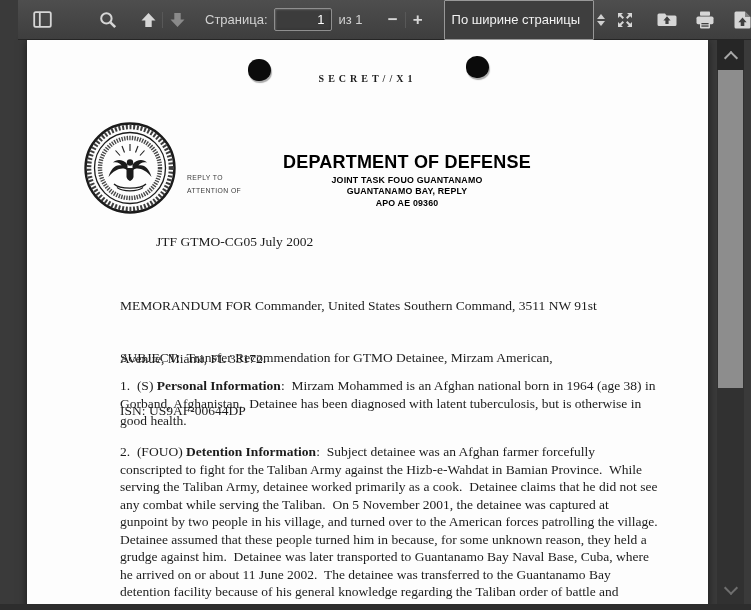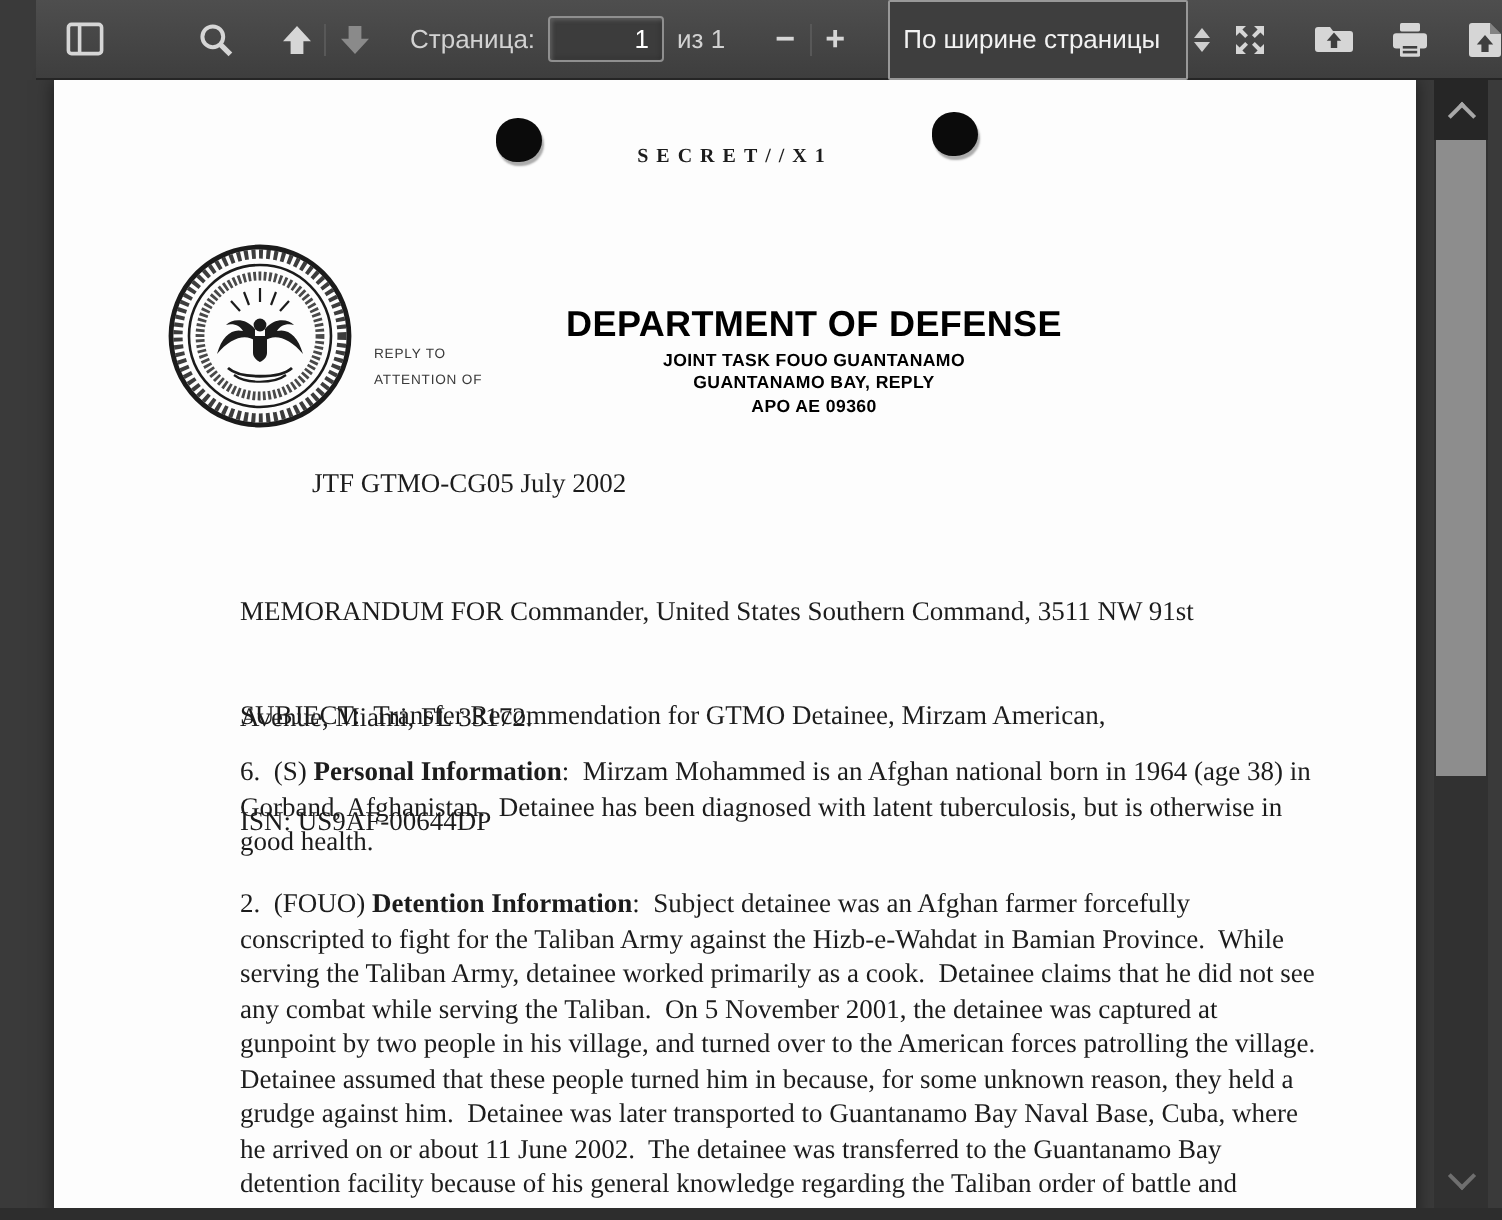--- a/index.html
+++ b/index.html
@@ -232,21 +232,21 @@
       <div class="block serif memo">
         <div>MEMORANDUM FOR Commander, United States Southern Command, 3511 NW 91st</div>
         <div>Avenue, Miami, FL 33172.</div>
       </div>
 
       <div class="block serif subject">
         <div>SUBJECT:  Transfer Recommendation for GTMO Detainee, Mirzam American,</div>
         <div>ISN: US9AF-00644DP</div>
       </div>
 
-      <div class="block serif para1"><span>6.  (S) </span><b>Personal Information</b><span>:  Mirzam Mohammed is an Afghan national born in 1964 (age 38) in Gorband, Afghanistan.  Detainee has been diagnosed with latent tuberculosis, but is otherwise in good health.</span></div>
+      <div class="block serif para1"><span>1.  (S) </span><b>Personal Information</b><span>:  Mirzam Mohammed is an Afghan national born in 1964 (age 38) in Gorband, Afghanistan.  Detainee has been diagnosed with latent tuberculosis, but is otherwise in good health.</span></div>
 
       <div class="block serif para2"><span>2.  (FOUO) </span><b>Detention Information</b><span>:  Subject detainee was an Afghan farmer forcefully conscripted to fight for the Taliban Army against the Hizb-e-Wahdat in Bamian Province.  While serving the Taliban Army, detainee worked primarily as a cook.  Detainee claims that he did not see any combat while serving the Taliban.  On 5 November 2001, the detainee was captured at gunpoint by two people in his village, and turned over to the American forces patrolling the village.  Detainee assumed that these people turned him in because, for some unknown reason, they held a grudge against him.  Detainee was later transported to Guantanamo Bay Naval Base, Cuba, where he arrived on or about 11 June 2002.  The detainee was transferred to the Guantanamo Bay detention facility because of his general knowledge regarding the Taliban order of battle and command personalities in Bamian Province.  The detainee has been cooperative, but JTF GTMO considers the</span></div>
     </div>
 
     <div class="scrollbar">
       <div class="scroll-btn-up">
         <div class="chev up"></div>
       </div>
       <div class="scroll-thumb"></div>
       <div class="scroll-btn-down">

